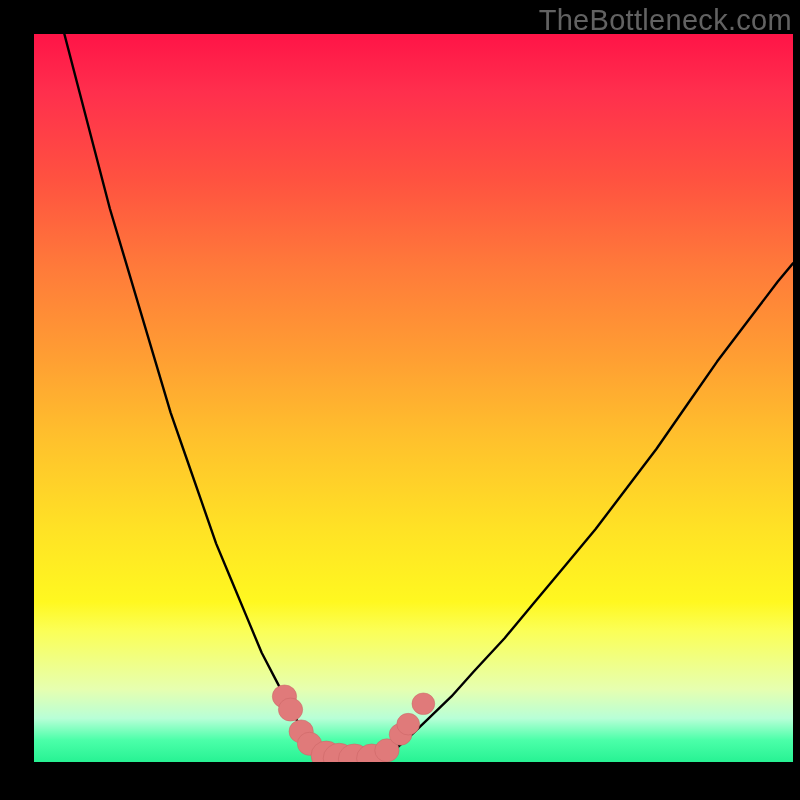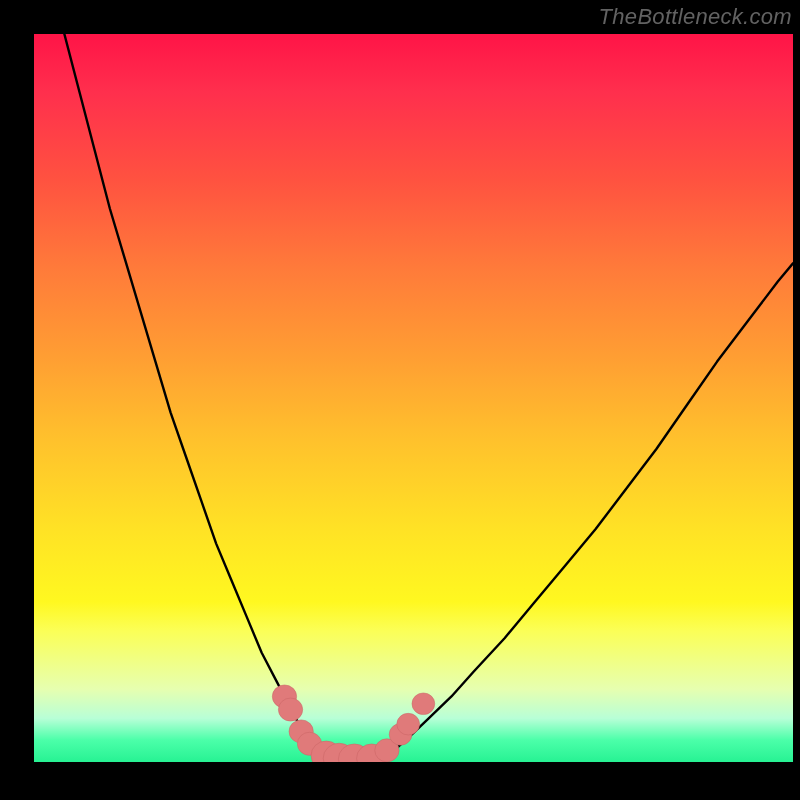--- a/index.html
+++ b/index.html
@@ -38,25 +38,24 @@
       #fbff57 82%,
       #e6ffb0 90%,
       #b8ffd7 94%,
       #4bffa9 97%,
       #27f293 100%);
   }
   .watermark {
     position: absolute;
     top: 4px;
     right: 8px;
-    font-size: 22px;
+    font-size: 29px;
     color: #626262;
     letter-spacing: 0.3px;
     font-weight: 500;
-    font-style: italic;
   }
   svg.curve {
     position: absolute;
     left: 0;
     top: 0;
     width: 759px;
     height: 728px;
   }
   .bead {
     fill: #e07a7a;

